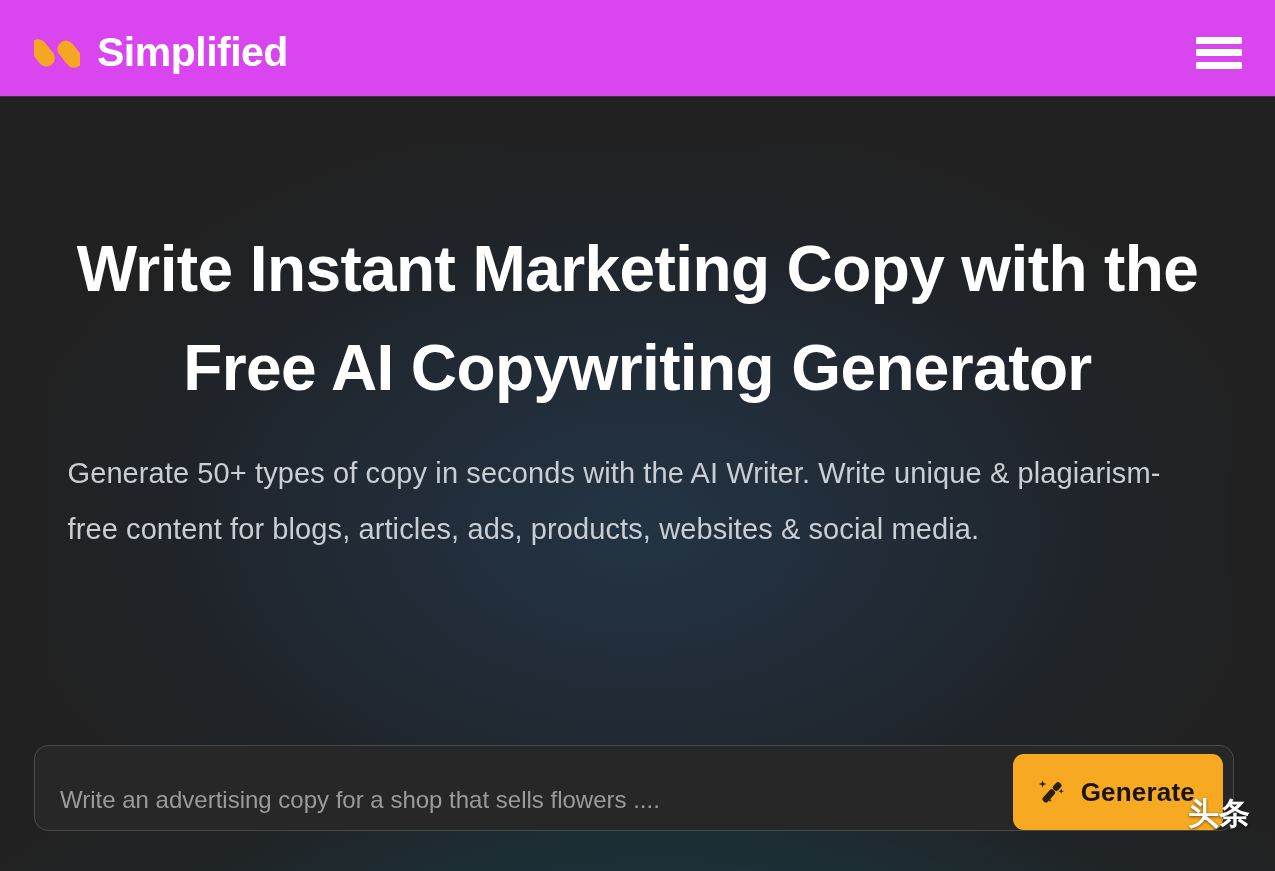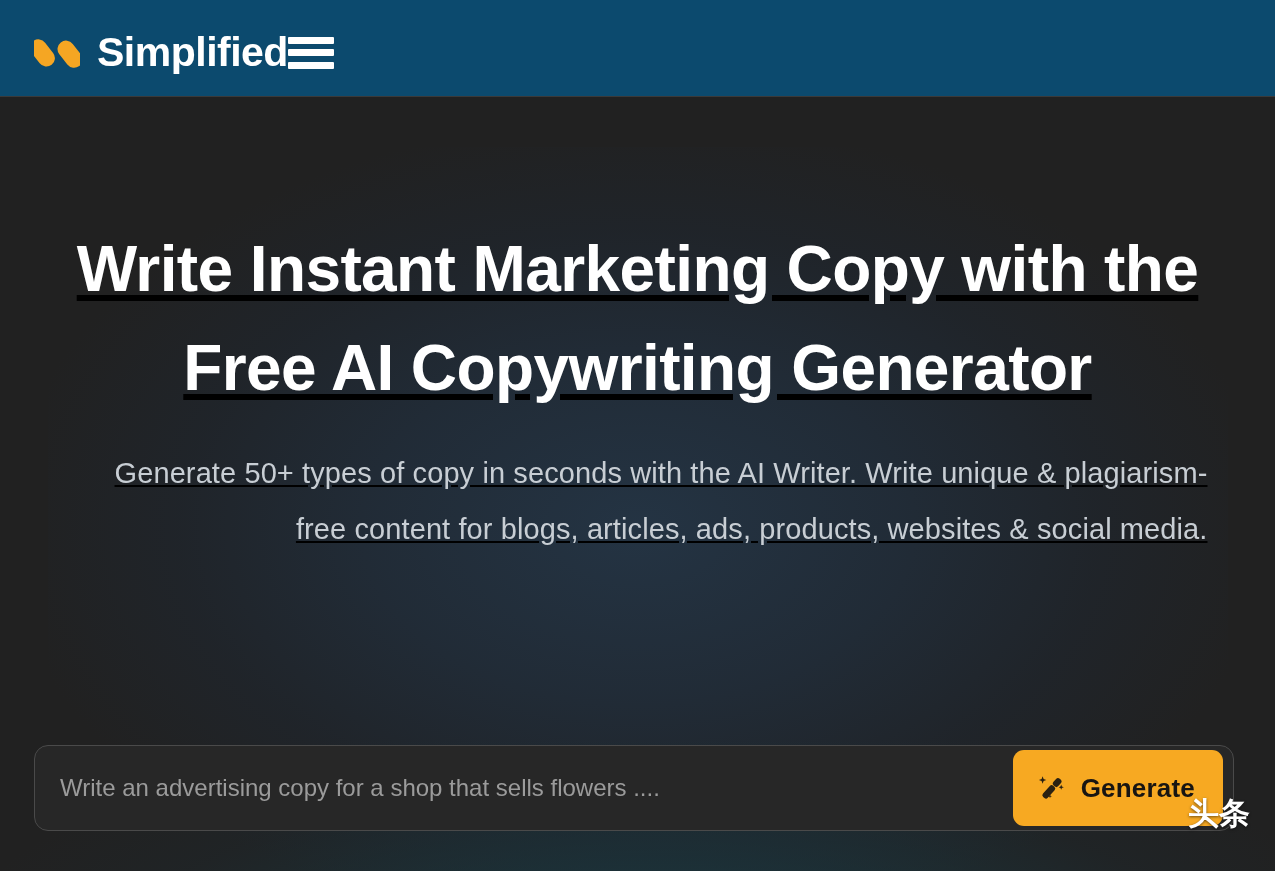--- a/index.html
+++ b/index.html
@@ -22,24 +22,25 @@
     height: 871px;
     overflow: hidden;
     background: #212121;
   }
 
   
   .header {
     position: relative;
     z-index: 20;
     height: 97px;
-    background: #0c4a6e;
+    background: #d946ef;
     border-bottom: 1px solid #3a3a3a;
     display: flex;
     align-items: center;
+    justify-content: space-between;
     padding: 9px 33px 0 34px;
   }
 
   .brand {
     display: flex;
     align-items: center;
     gap: 17px;
     cursor: pointer;
   }
 
@@ -75,21 +76,20 @@
     background: #ffffff;
     border-radius: 1px;
   }
 
   
   .hero {
     position: relative;
     height: 774px;
     overflow: hidden;
     background: #212121;
-    text-decoration: underline;
   }
 
   .glow-center {
     position: absolute;
     left: 50%;
     top: 430px;
     transform: translate(-50%, -50%);
     width: 1180px;
     height: 760px;
     background: radial-gradient(ellipse at 50% 50%,
@@ -131,42 +131,42 @@
     text-align: center;
     letter-spacing: -0.6px;
   }
 
   .subhead {
     margin-top: 28px;
     color: #c8ced4;
     font-size: 29px;
     font-weight: normal;
     line-height: 1.93;
-    text-align: right;
+    text-align: left;
     letter-spacing: 0.1px;
     padding: 0 30px;
   }
 
   
   .prompt-row {
     position: absolute;
     left: 34px;
     top: 648px;
     width: 1200px;
     z-index: 8;
   }
 
   .prompt-box {
     position: relative;
     height: 86px;
     background: #272727;
     border: 1px solid #4a4a4a;
     border-radius: 14px;
     display: flex;
-    align-items: center;
+    align-items: flex-end;
     padding: 0 10px 0 25px;
   }
 
   .prompt-input {
     flex: 1;
     background: transparent;
     border: none;
     outline: none;
     color: #d7d7d7;
     font-family: "Liberation Sans", sans-serif;

